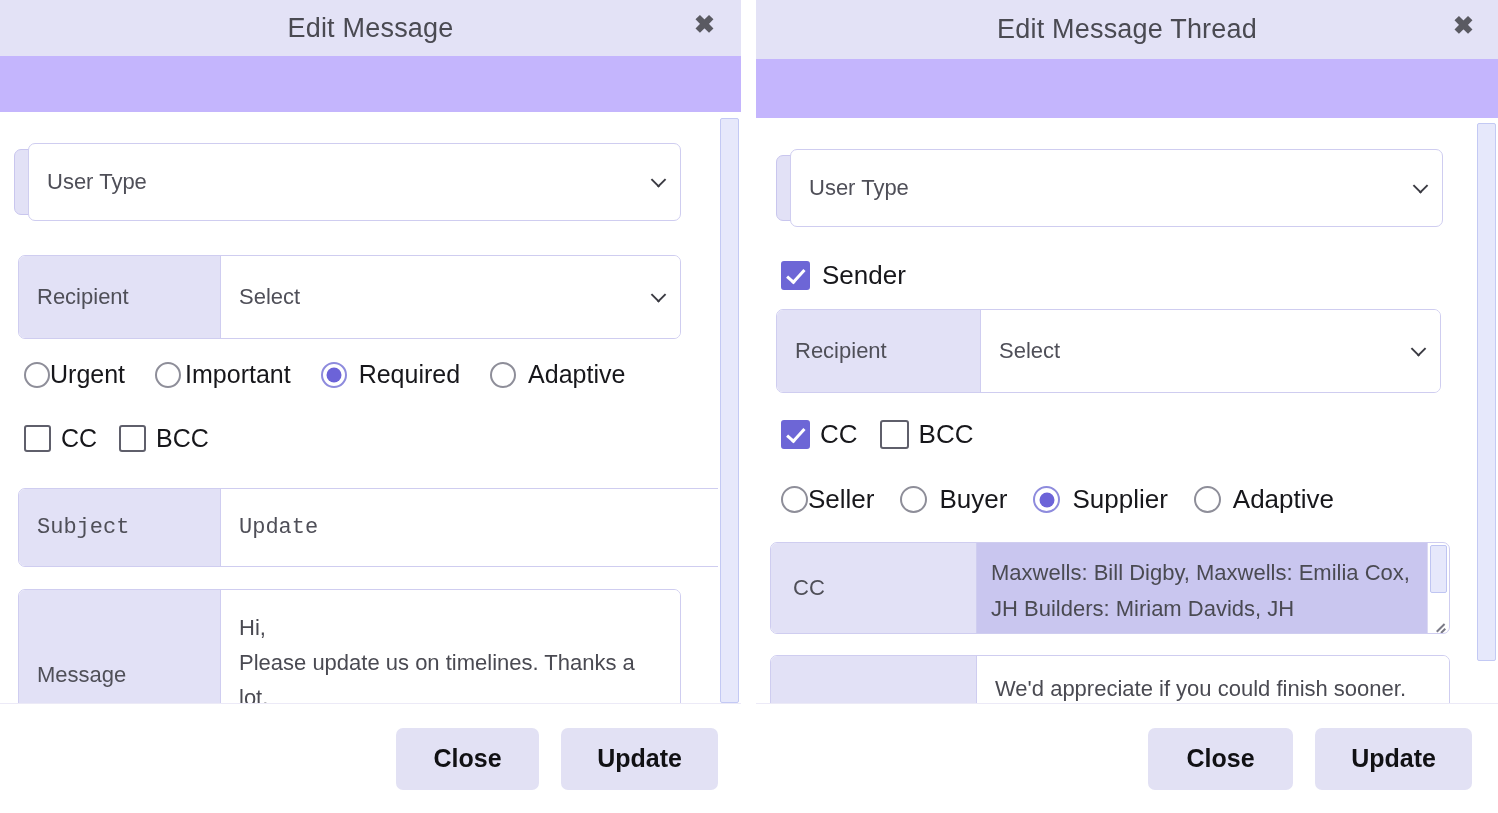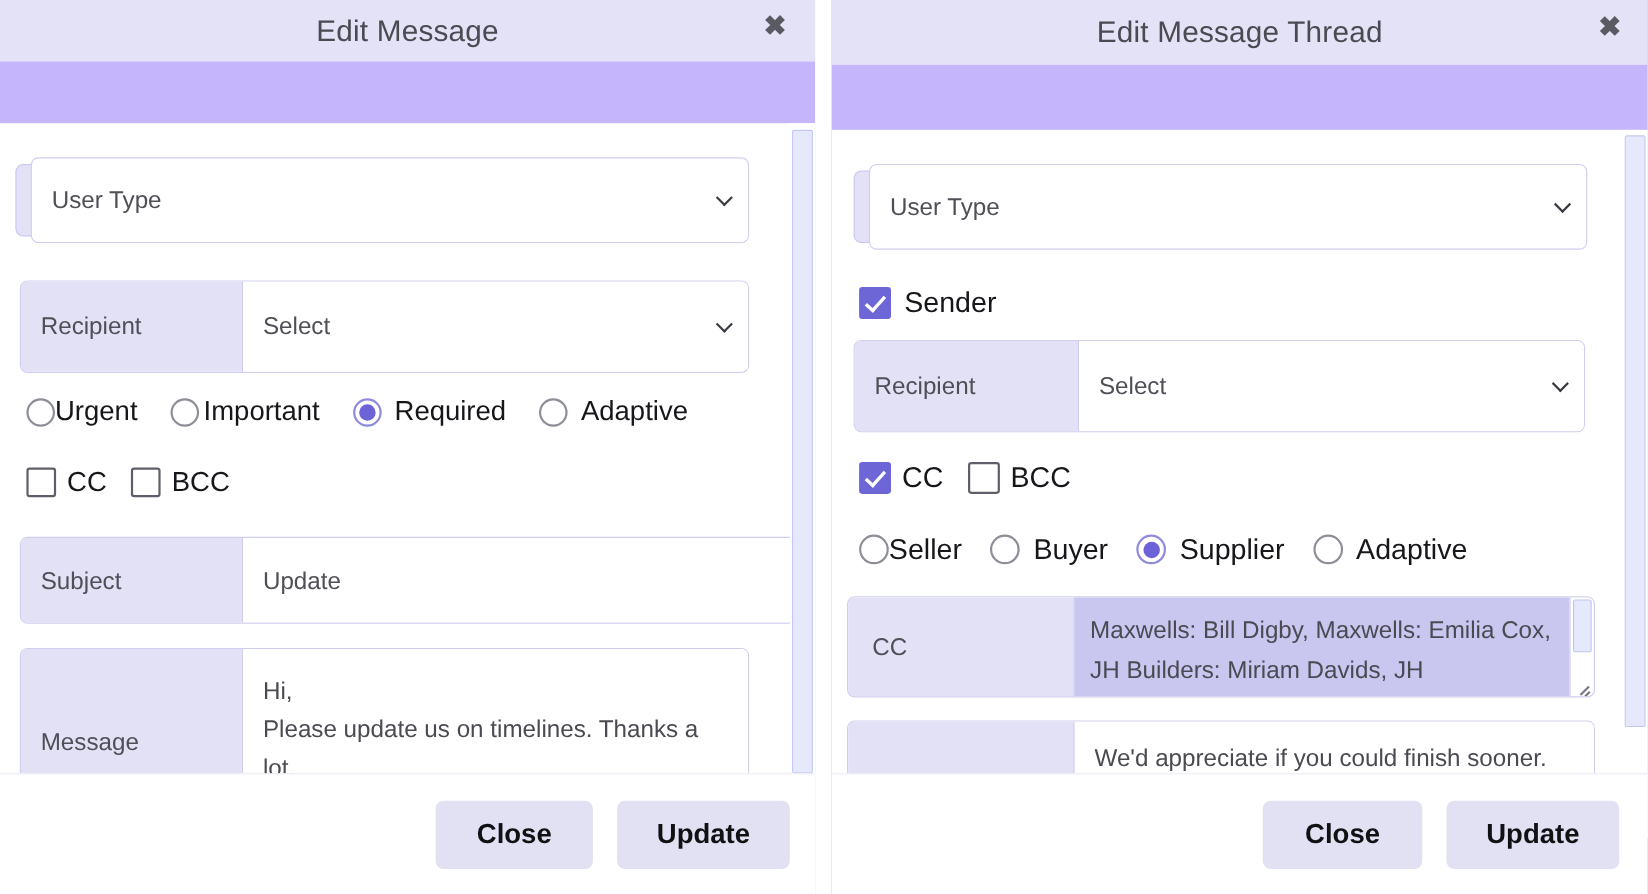--- a/index.html
+++ b/index.html
@@ -237,21 +237,21 @@
         <label class="opt" style="gap:10px;">
           <span class="cbox" style="width:27px;height:27px;"></span>
           <span class="opt-label" style="font-size:25px;">CC</span>
         </label>
         <label class="opt" style="gap:10px;">
           <span class="cbox" style="width:27px;height:27px;"></span>
           <span class="opt-label" style="font-size:25px;">BCC</span>
         </label>
       </div>
 
-      <div class="row-box" style="left:18px; top:376px; width:743px; height:79px;">
+      <div class="row-box" style="left:18px; top:376px; width:743px; height:79px;font-family:Liberation Mono, monospace;">
         <div class="row-label" style="width:202px; padding-left:18px; font-size:22px;">
           <span>Subject</span>
         </div>
         <div class="row-value" style="padding-left:18px;">
           <span style="font-size:22px;">Update</span>
         </div>
       </div>
 
       <div class="row-box" style="left:18px; top:477px; width:663px; height:171px;">
         <div class="row-label" style="width:202px; padding-left:18px; font-size:22px;">

